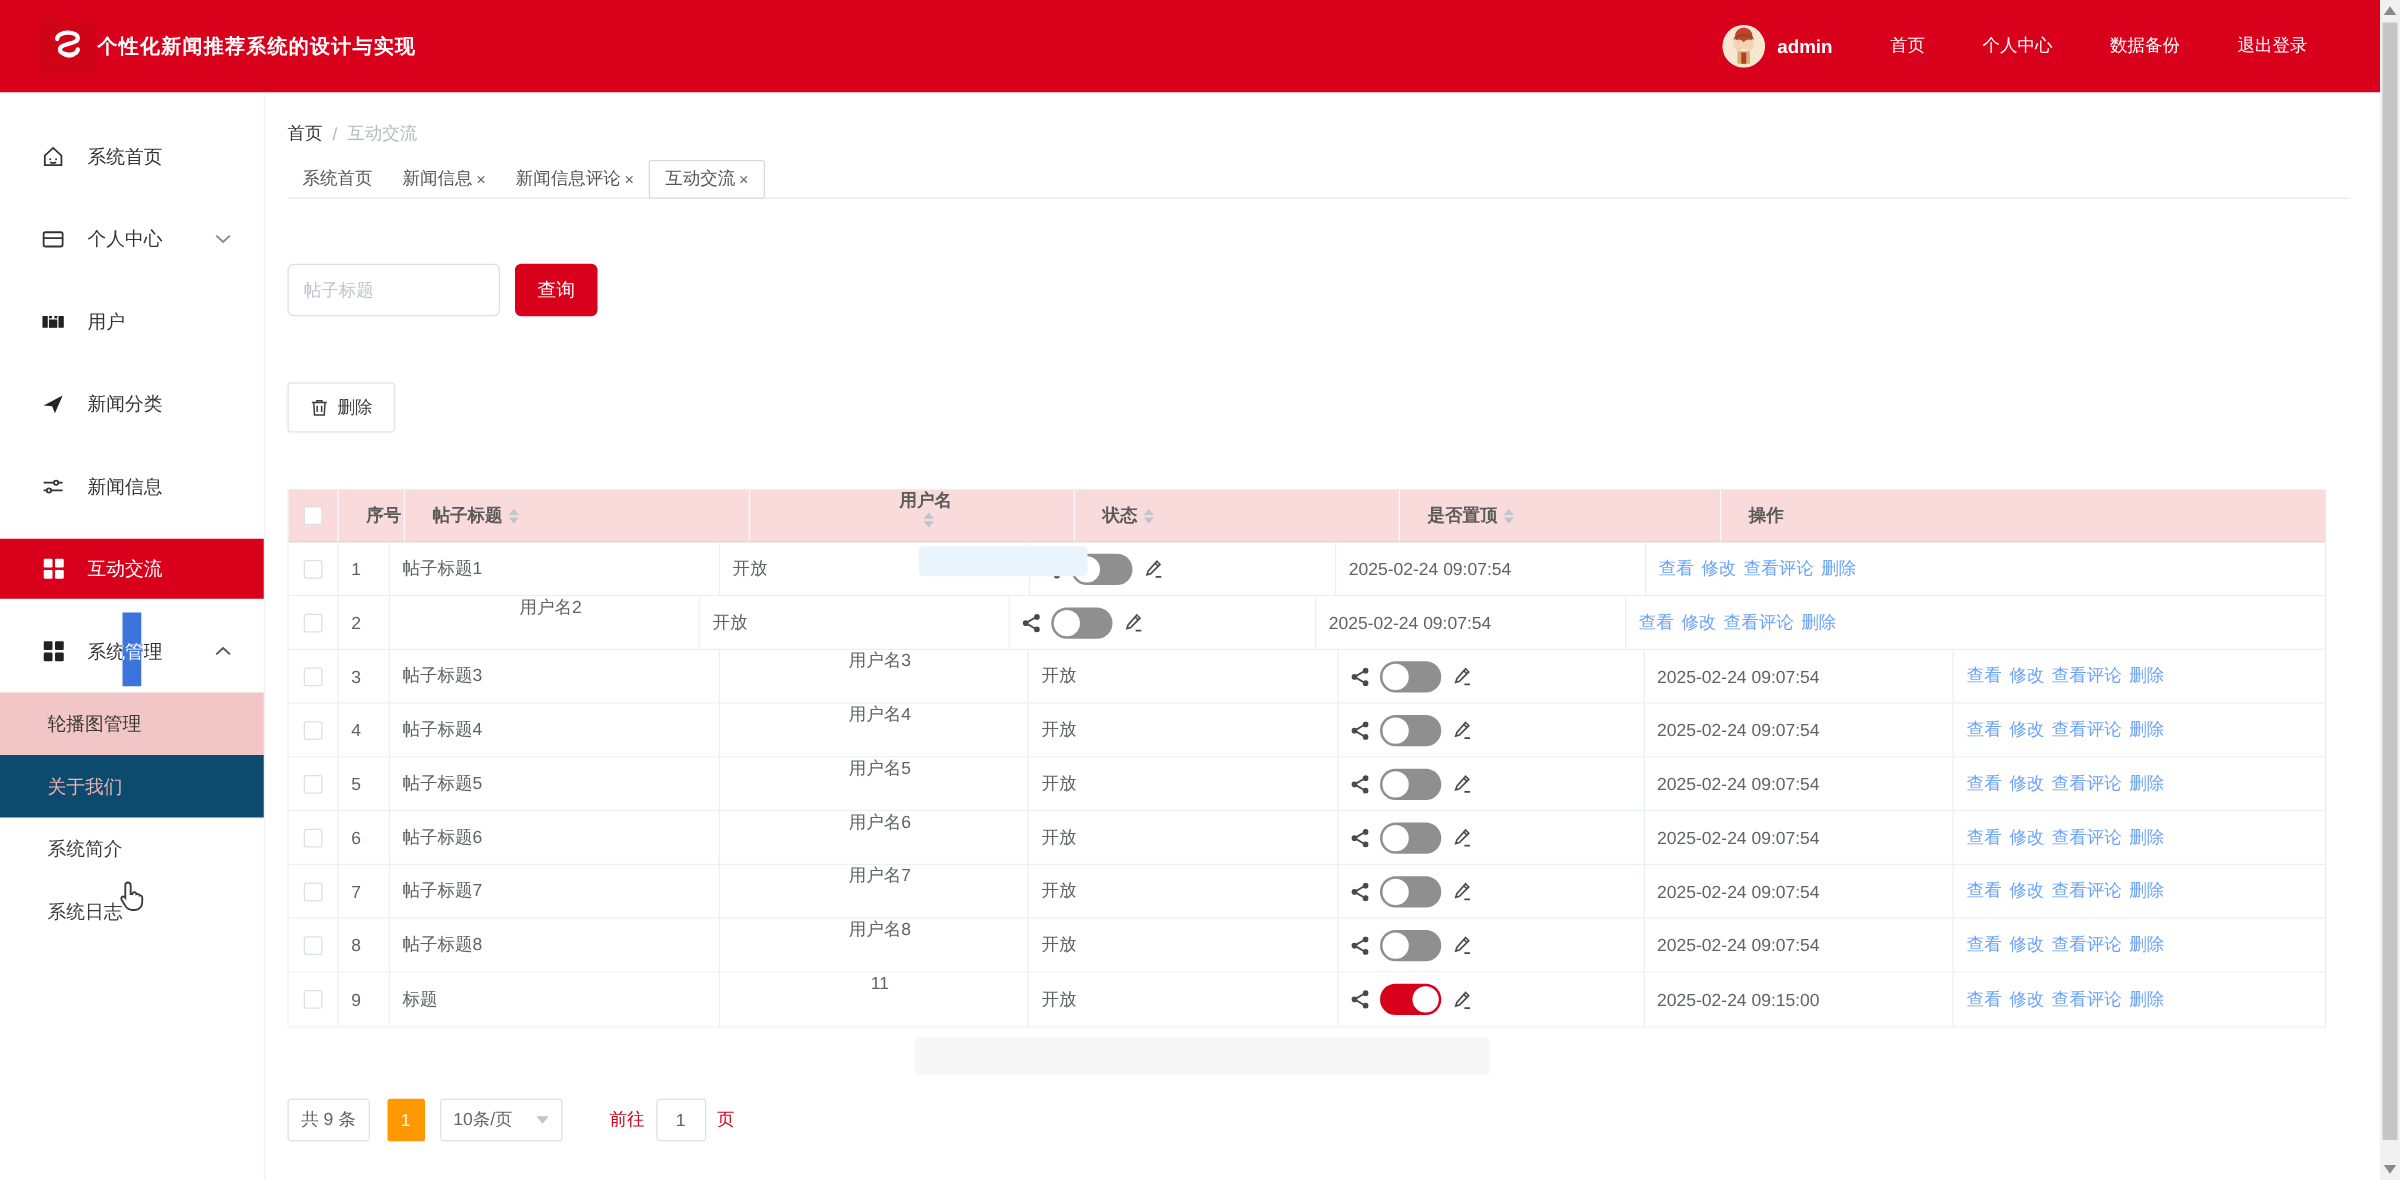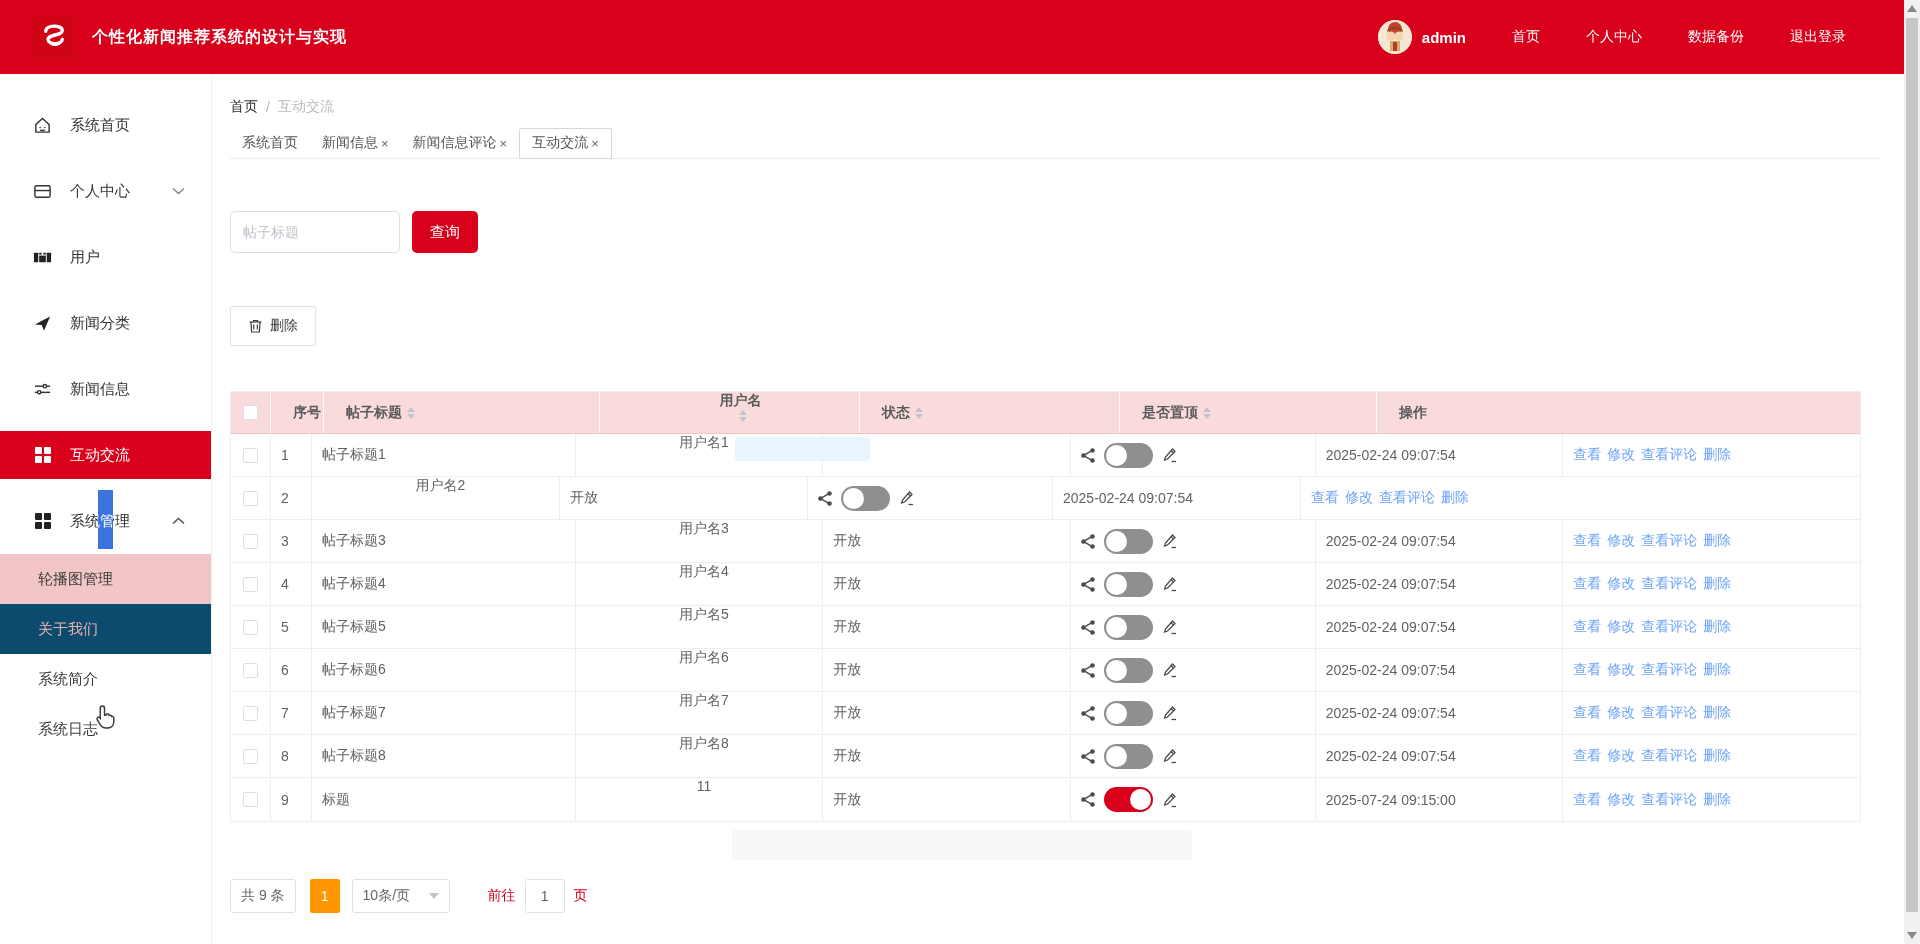--- a/index.html
+++ b/index.html
@@ -5,21 +5,21 @@
   * { margin:0; padding:0; box-sizing:border-box; }
   html,body { width:1920px; height:944px; overflow:hidden; }
   body { font-family:"Liberation Sans","DejaVu Sans",sans-serif; background:#fff; color:#303133; }
   .page { position:relative; width:1920px; height:944px; }
 
   
   .topbar { position:absolute; left:0; top:0; width:1904px; height:74px; background:#d9001b;
             display:flex; align-items:center; }
   .logo-box { width:44px; height:45px; margin-left:32px; background:#cf0517; border-radius:4px;
               display:flex; align-items:center; justify-content:center; }
-  .app-title { color:#fff; font-size:16px; font-weight:bold; margin-left:16px; letter-spacing:1px; }
+  .app-title { color:#fff; font-size:16px; font-weight:bold; margin-left:2px; letter-spacing:1px; }
   .topbar-right { margin-left:auto; display:flex; align-items:center; margin-right:58px; }
   .avatar { width:34px; height:34px; border-radius:50%; overflow:hidden; background:#f6e7d3; flex:0 0 34px; }
   .username { color:#fff; font-size:15px; font-weight:bold; margin-left:10px; }
   .topnav-item { color:#fff; font-size:14px; margin-left:46px; cursor:pointer; white-space:nowrap; }
 
   
   .layout { position:absolute; left:0; top:74px; width:1904px; height:870px; display:flex; }
   .sidebar { width:212px; background:#fff; border-right:1px solid #f2f2f2; position:relative; padding-top:18px; }
   .side-item { height:66px; display:flex; align-items:center; padding-left:33px; color:#333; font-size:15px; cursor:pointer; }
   .side-item .s-icon { width:19px; height:19px; margin-right:18px; display:flex; align-items:center; justify-content:center; }
@@ -345,23 +345,20 @@
             <div class="tr">
               <div class="td c0">
                 <span class="cb"></span>
               </div>
               <div class="td c1">
                 <span>1</span>
               </div>
               <div class="td c2">
                 <span>帖子标题1</span>
               </div>
-              <div class="td c3">
-                <span>用户名1</span>
-              </div>
               <div class="td c4">
                 <span>开放</span>
               </div>
               <div class="td c5 pin-cell">
                 <span style="display: flex;">
                   <svg width="14" height="15" viewBox="0 0 14 15" fill="none" stroke="#4a4a4a" stroke-width="1.4">
                     <circle cx="11.5" cy="2.5" r="1.6" fill="#4a4a4a"></circle>
                     <circle cx="2.5" cy="7.5" r="1.6" fill="#4a4a4a"></circle>
                     <circle cx="11.5" cy="12.5" r="1.6" fill="#4a4a4a"></circle>
                     <path d="M4 6.7 L10 3.2 M4 8.3 L10 11.8"></path>
@@ -737,21 +734,21 @@
                 </span>
                 <span style="display: flex;">
                   <svg width="16" height="16" viewBox="0 0 16 16" fill="none" stroke="#4a4a4a" stroke-width="1.3">
                     <path d="M10.5 2 L13 4.5 L5.5 12 L2.6 12.9 L3.5 10 Z"></path>
                     <path d="M9 3.5 L11.5 6"></path>
                     <path d="M9.5 14.5 H14"></path>
                   </svg>
                 </span>
               </div>
               <div class="td c6">
-                <span>2025-07-24 09:15:00</span>
+                <span>2025-02-24 09:15:00</span>
               </div>
               <div class="td c7">
                 <span class="link">查看</span>
                 <span class="link">修改</span>
                 <span class="link">查看评论</span>
                 <span class="link">删除</span>
               </div>
             </div>
           </div>
       </div>

